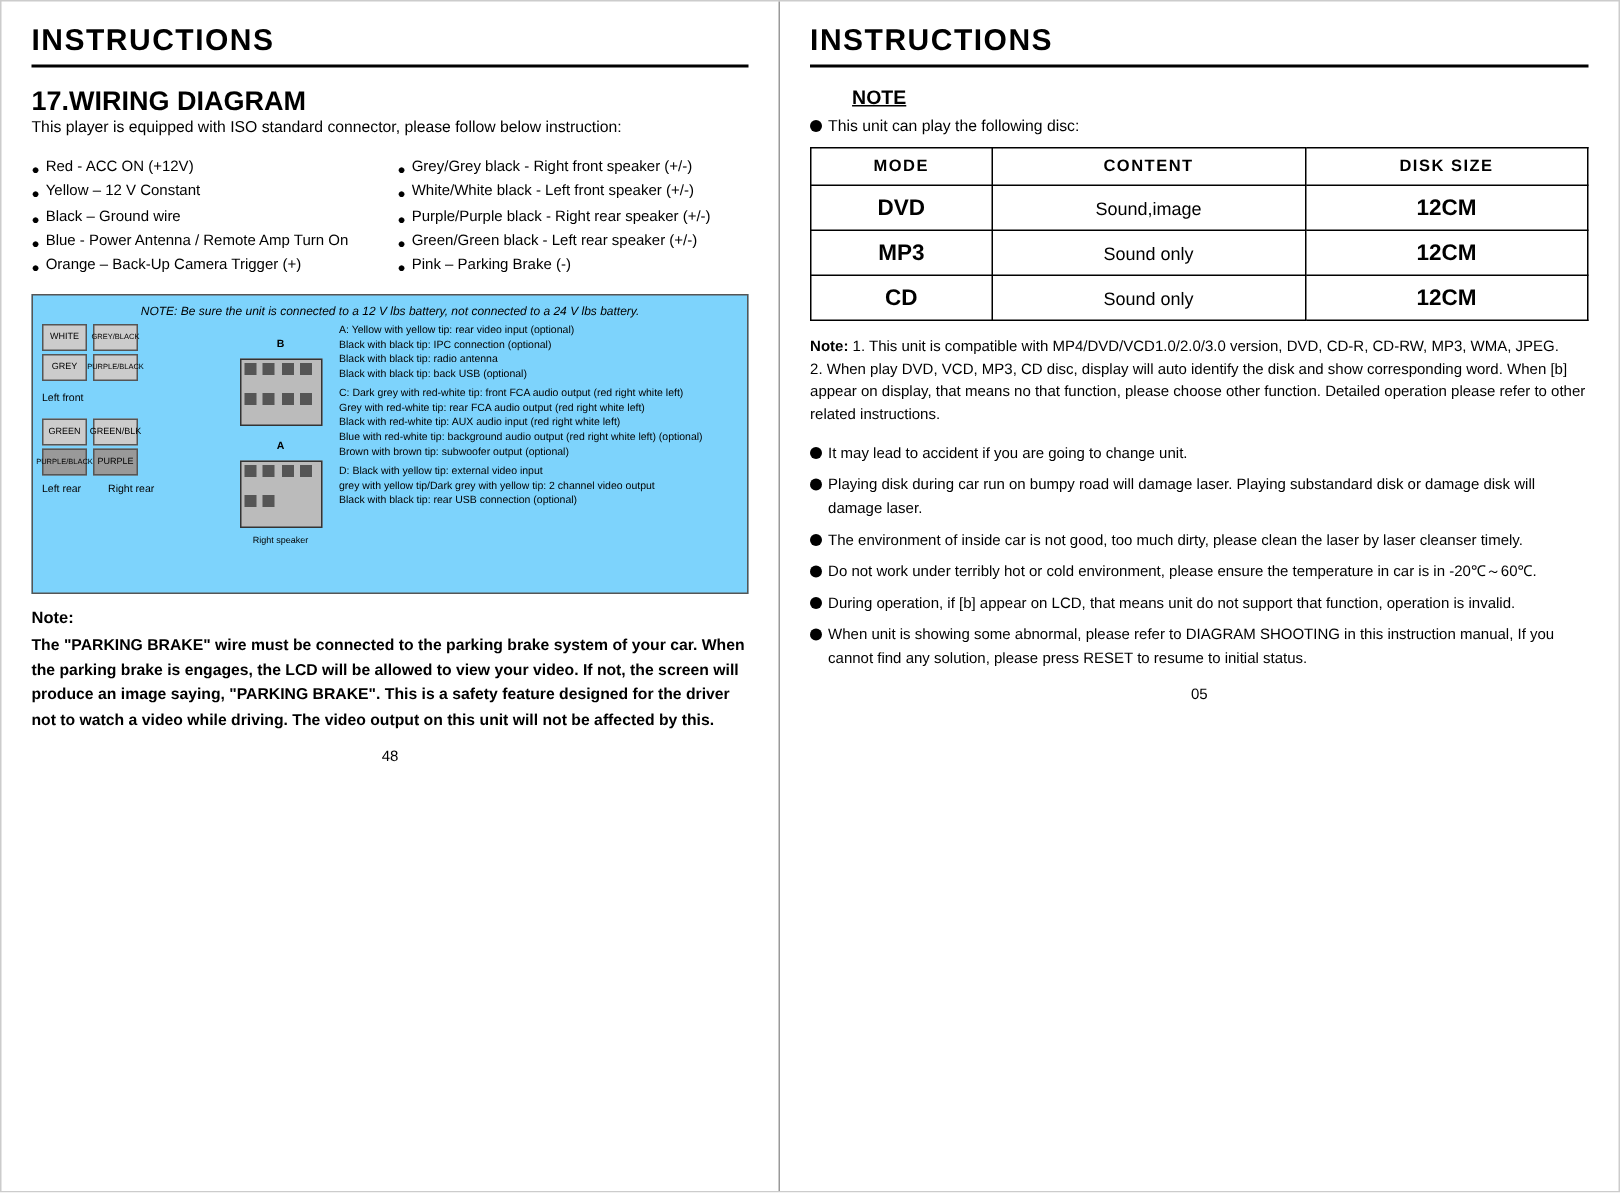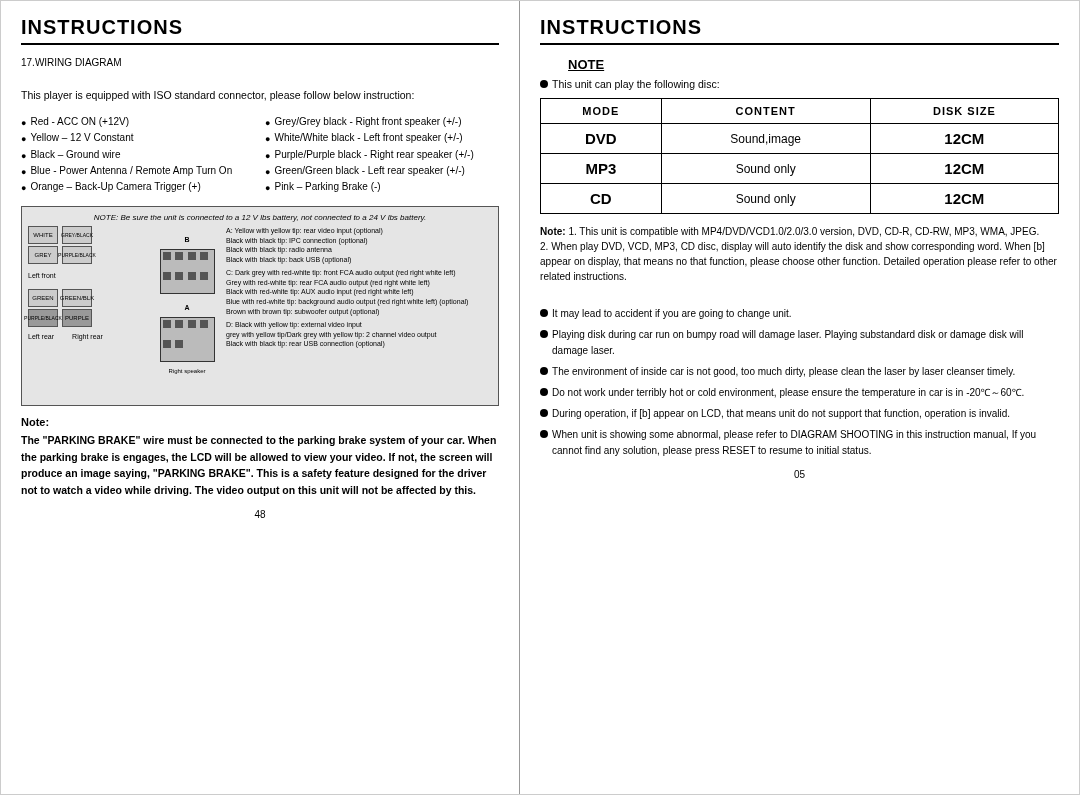--- a/index.html
+++ b/index.html
@@ -28,23 +28,23 @@
     }
     .column-header {
       font-size: 20px;
       font-weight: bold;
       letter-spacing: 1px;
       border-bottom: 2px solid #000;
       padding-bottom: 4px;
       margin-bottom: 12px;
     }
     .section-title {
-      font-size: 10px;
-      font-weight: normal;
-      margin-bottom: 20px;
+      font-size: 18px;
+      font-weight: bold;
+      margin-bottom: 0;
     }
     .intro-text {
       font-size: 10.5px;
       margin-bottom: 10px;
       line-height: 1.5;
     }
     .bullet-section {
       display: flex;
       gap: 10px;
       margin-bottom: 10px;
@@ -61,21 +61,21 @@
     .bullet-dot {
       margin-right: 4px;
       font-size: 9px;
       margin-top: 2px;
     }
     .diagram-box {
       border: 1px solid #555;
       padding: 6px;
       margin-bottom: 10px;
       min-height: 200px;
-      background: #e5e5e5;
+      background: #7dd3fc;
       font-size: 8px;
       position: relative;
     }
     .diagram-note {
       font-size: 8px;
       text-align: center;
       margin-bottom: 4px;
       font-style: italic;
     }
     .diagram-inner {
@@ -148,21 +148,21 @@
       font-size: 12px;
       text-align: center;
     }
     .disc-table .size-cell {
       font-size: 15px;
       font-weight: bold;
     }
     .compat-note {
       font-size: 10px;
       line-height: 1.5;
-      margin-bottom: 22px;
+      margin-bottom: 11px;
       border: none;
     }
     .compat-note .note-label {
       font-weight: bold;
     }
     .bullet-right {
       font-size: 10px;
       line-height: 1.6;
       margin-bottom: 5px;
       display: flex;

